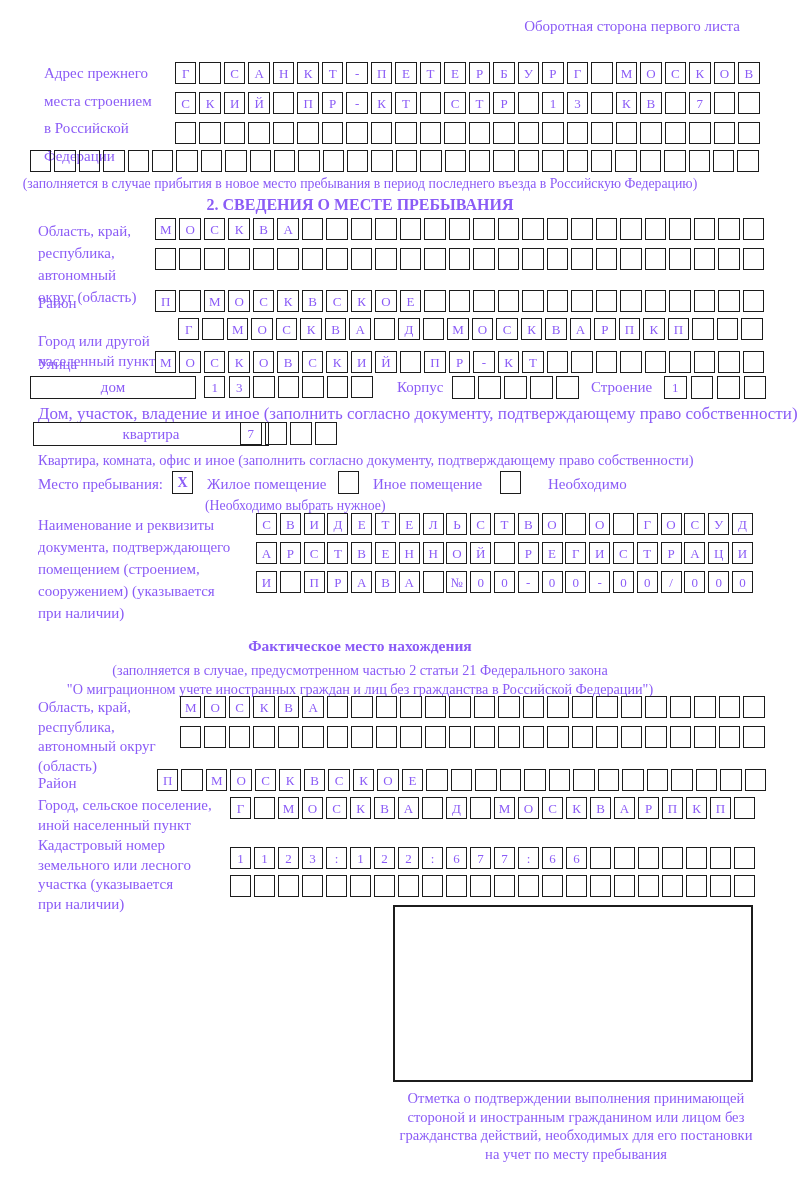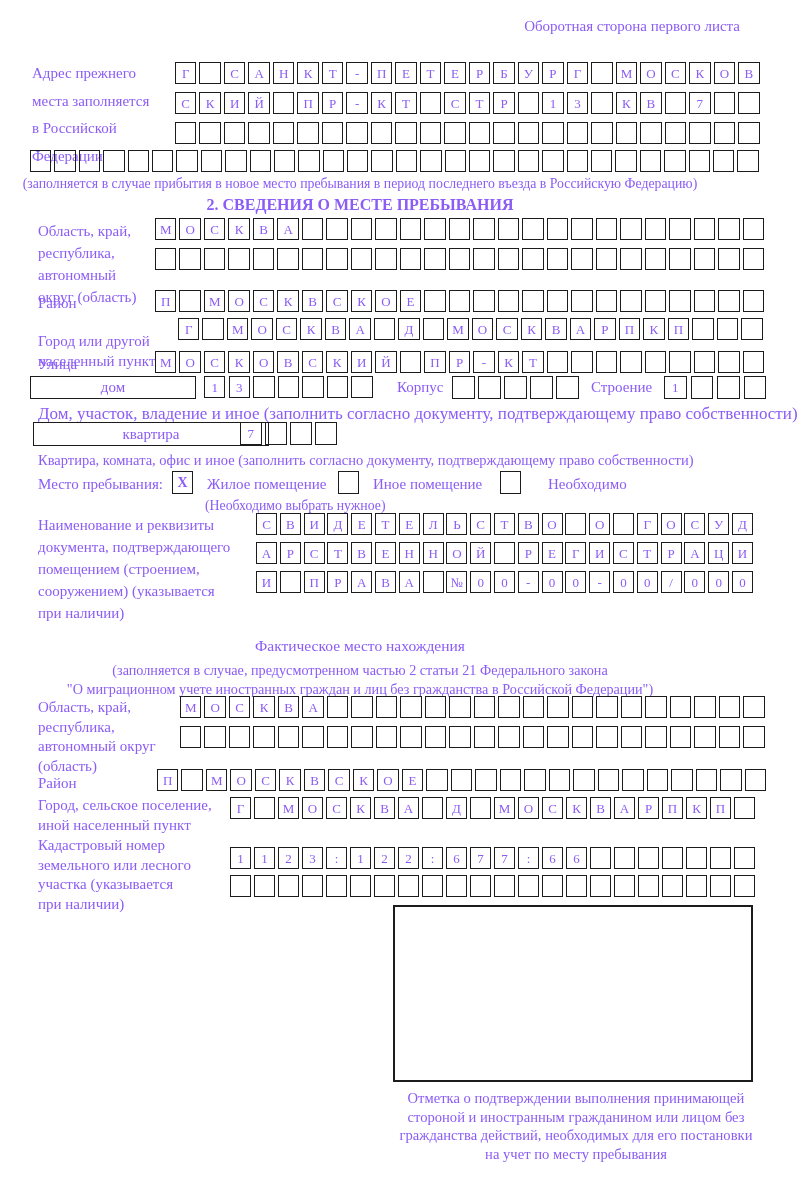--- a/index.html
+++ b/index.html
@@ -7,21 +7,21 @@
         font-family:"Liberation Serif","DejaVu Serif",serif;color:#8b5cf6;}
   .abs{position:absolute;}
   .fullw{left:0;width:720px;text-align:center;}
   .label{font-size:15px;line-height:20px;white-space:nowrap;}
   .lh27 .lbl-line{line-height:27.5px;}
   .lh22 .lbl-line{line-height:22px;}
   .lh19 .lbl-line{line-height:19.5px;}
   .lbl-line{font-size:15px;white-space:nowrap;}
   .note{font-size:13.8px;white-space:nowrap;}
   .hdr{font-weight:bold;font-size:16px;}
-  .hdr2{font-weight:normal;font-size:15.5px;}
+  .hdr2{font-weight:bold;font-size:15.5px;}
   .cells{display:flex;gap:3.1px;}
   .cell{box-sizing:border-box;flex:0 0 auto;width:21.4px;height:22px;border:1.6px solid #1c1c1c;
         display:flex;align-items:center;justify-content:center;font-size:13px;line-height:1;}
   .doc21{gap:2.8px;}  .doc21 .cell{width:21px;}
   .c22{gap:3px;}      .c22 .cell{width:21px;}
   .c30{gap:3px;}
   .korp{gap:3px;}     .korp .cell{width:23px;height:23px;}
   .stro{gap:4px;}     .stro .cell{width:22.5px;height:23px;}
   .apt{gap:3.5px;}    .apt .cell{width:21.5px;height:23px;}
   .house7{gap:3.2px;}
@@ -33,23 +33,23 @@
   .caption{font-size:14.6px;line-height:18.6px;text-align:center;}
   .caption .lbl-line{font-size:14.6px;white-space:nowrap;}
 </style>
 </head>
 <body>
 
 <div id="page">
 
   <div class="abs note" style="top:18px;right:60px;font-size:15px;">Оборотная сторона первого листа</div>
 
-  <div class="abs lh27" style="left:32px;top:60px;">
+  <div class="abs lh27" style="left:44px;top:60px;">
       <div class="lbl-line">Адрес прежнего</div>
-      <div class="lbl-line">места заполняется</div>
+      <div class="lbl-line">места строением</div>
       <div class="lbl-line">в Российской</div>
       <div class="lbl-line">Федерации</div>
     </div>
   <div class="abs cells" style="left:175px;top:62px;">
       <span class="cell">Г</span>
       <span class="cell"></span>
       <span class="cell">С</span>
       <span class="cell">А</span>
       <span class="cell">Н</span>
       <span class="cell">К</span>

